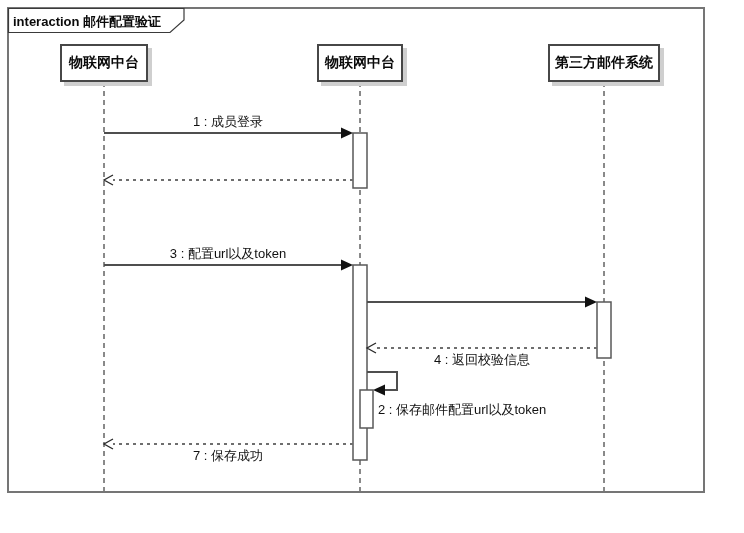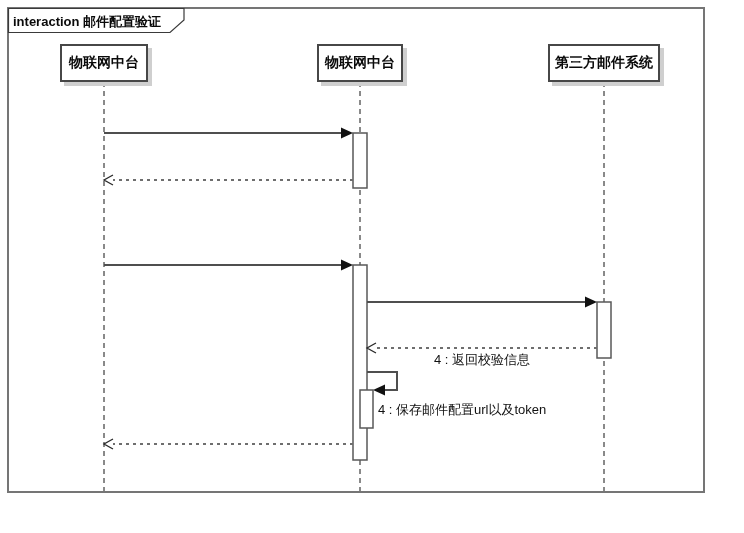--- a/index.html
+++ b/index.html
@@ -103,16 +103,19 @@
   <div class="participant p1">
     <span>物联网中台</span>
   </div>
   <div class="participant p2">
     <span>物联网中台</span>
   </div>
   <div class="participant p3">
     <span>第三方邮件系统</span>
   </div>
 
+  <div class="msg-label m1">1 : 成员登录</div>
+  <div class="msg-label m3">3 : 配置url以及token</div>
   <div class="msg-label m5">4 : 返回校验信息</div>
-  <div class="msg-label m6">4 : 保存邮件配置url以及token</div>
+  <div class="msg-label m6">2 : 保存邮件配置url以及token</div>
+  <div class="msg-label m7">7 : 保存成功</div>
 
 </div>
 
 </body></html>

